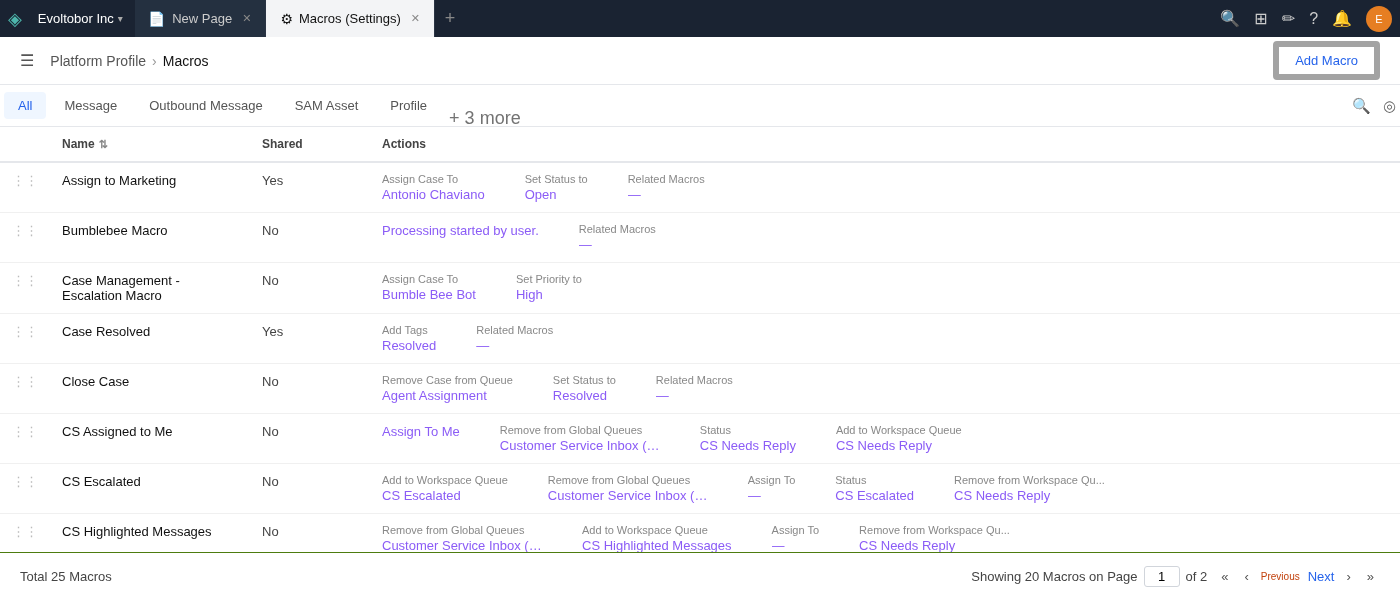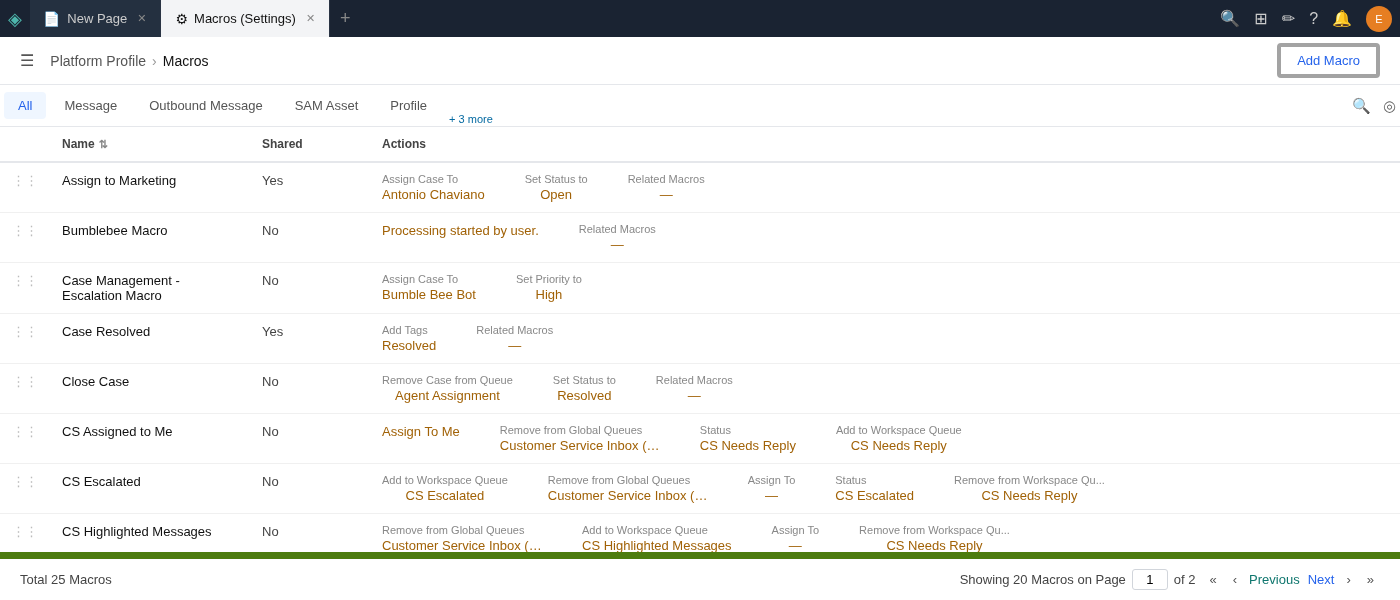--- a/index.html
+++ b/index.html
@@ -34,72 +34,76 @@
     .header-bar {
       display: flex; align-items: center; justify-content: space-between;
       background: #fff; padding: 0 20px; height: 48px; border-bottom: 1px solid #e5e7eb;
     }
     .header-left { display: flex; align-items: center; gap: 8px; }
     .hamburger { color: #555; font-size: 16px; cursor: pointer; margin-right: 8px; }
     .breadcrumb { display: flex; align-items: center; gap: 6px; color: #555; font-size: 14px; }
     .breadcrumb-sep { color: #999; }
     .breadcrumb-current { font-weight: 500; color: #111; }
     .add-macro-btn {
-      background: #fff; border: 4px solid #a3a3a3; color: #2563eb; padding: 6px 16px; border-radius: 4px; font-size: 13px; cursor: pointer; font-weight: 500;
+      background: #fff; border: 6px solid #a3a3a3; color: #2563eb; padding: 6px 16px; border-radius: 4px; font-size: 13px; cursor: pointer; font-weight: 500;
     }
 
     
     .filter-tabs {
       display: flex; align-items: center; background: #fff; border-bottom: 1px solid #e5e7eb; padding: 0 4px; height: 42px; gap: 4px;
     }
     .filter-tab {
       padding: 6px 14px; border-radius: 4px; font-size: 13px; cursor: pointer; color: #555; border: none; background: none;
     }
     .filter-tab.active { background: #eff6ff; color: #2563eb; font-weight: 500; }
-    .filter-tab-more { color: #0369a1; font-size: 11px; cursor: pointer; margin-left: 4px; margin-top: 26px; }
+    .filter-tab-more { color: #737373; font-size: 18px; cursor: pointer; margin-left: 4px; margin-top: 26px; }
     .filter-icons { margin-left: auto; display: flex; gap: 12px; color: #666; font-size: 15px; }
 
     
     .table-container { flex: 1; overflow-y: auto; background: #fff; }
     table { width: 100%; border-collapse: collapse; }
     thead tr { border-bottom: 2px solid #e5e7eb; }
     th {
       text-align: left; padding: 10px 12px; font-size: 12px; font-weight: 600; color: #444; background: #fff; position: sticky; top: 0; z-index: 1;
     }
     .th-name { display: flex; align-items: center; gap: 4px; }
     .sort-icon { font-size: 11px; color: #888; }
     tbody tr { border-bottom: 1px solid #f0f0f0; }
     td { padding: 10px 12px; vertical-align: top; font-size: 13px; }
     .col-drag { width: 24px; color: #bbb; cursor: grab; }
     .col-name { width: 200px; color: #111; font-weight: 500; }
     .col-shared { width: 120px; color: #444; }
     .action-group { display: inline-block; margin-right: 24px; }
     .action-label { font-size: 11px; color: #888; margin-bottom: 2px; }
-    .action-value { font-size: 13px; color: #a16207; white-space: nowrap; overflow: hidden; text-overflow: ellipsis; max-width: 160px; text-align: center; }
+    .action-value { font-size: 13px; color: #8b5cf6; white-space: nowrap; overflow: hidden; text-overflow: ellipsis; max-width: 160px; }
     .actions-cell { display: flex; flex-wrap: wrap; gap: 0 16px; }
 
     
     .footer {
       display: flex; align-items: center; justify-content: space-between;
-      background: #fff; border-top: 7px solid #4d7c0f; padding: 16px 20px; height: 48px; font-size: 13px; color: #444;
+      background: #fff; border-top: 1px solid #4d7c0f; padding: 16px 20px; height: 48px; font-size: 13px; color: #444;
     }
     .pagination { display: flex; align-items: center; gap: 8px; justify-content: flex-end; }
     .page-showing { display: flex; align-items: center; gap: 6px; }
     .page-input {
       width: 36px; text-align: center; border: 1px solid #d1d5db; border-radius: 3px; padding: 2px 4px; font-size: 13px;
     }
     .page-nav { display: flex; align-items: center; gap: 4px; }
     .page-btn { background: none; border: none; color: #555; font-size: 13px; cursor: pointer; padding: 2px 6px; }
     .page-btn:disabled { color: #ccc; cursor: default; }
   </style>
 </head>
 <body>
 
 <nav class="top-nav">
   <span class="top-nav-logo">◈</span>
+  <div class="top-nav-app-name">
+    <span>Evoltobor Inc</span>
+    <span class="chevron">▾</span>
+  </div>
   <div class="tab-bar">
     <div class="tab inactive">
       <span class="tab-icon">📄</span>
       <span>New Page</span>
       <span class="tab-close">✕</span>
     </div>
     <div class="tab active">
       <span class="tab-icon">⚙</span>
       <span>Macros (Settings)</span>
       <span class="tab-close">✕</span>
@@ -341,20 +345,20 @@
     <span>Total 25 Macros</span>
     <div class="pagination">
       <div class="page-showing">
         <span>Showing 20 Macros on Page</span>
         <input type="text" class="page-input" value="1" style="">
         <span>of 2</span>
       </div>
       <div class="page-nav">
         <button class="page-btn">«</button>
         <button class="page-btn">‹</button>
-        <span style="color:#0f766e;font-size:13px;margin:0 2px;">Previous</span>
+        <span style="color:#c2410c;font-size:10px;margin:0 2px;">Previous</span>
         <span style="color:#2563eb;font-size:13px;margin:16px 2px;font-weight:500;cursor:pointer;">Next</span>
         <button class="page-btn">›</button>
         <button class="page-btn">»</button>
       </div>
     </div>
   </div>
 </div>
 
 </body></html>

